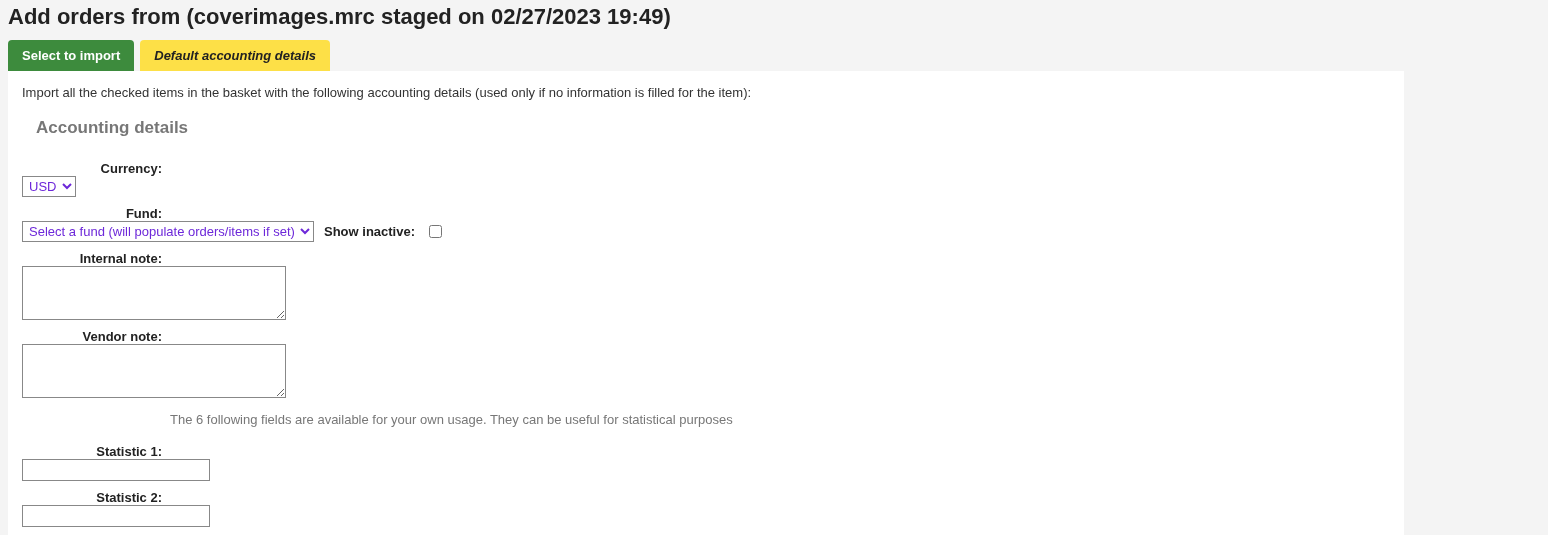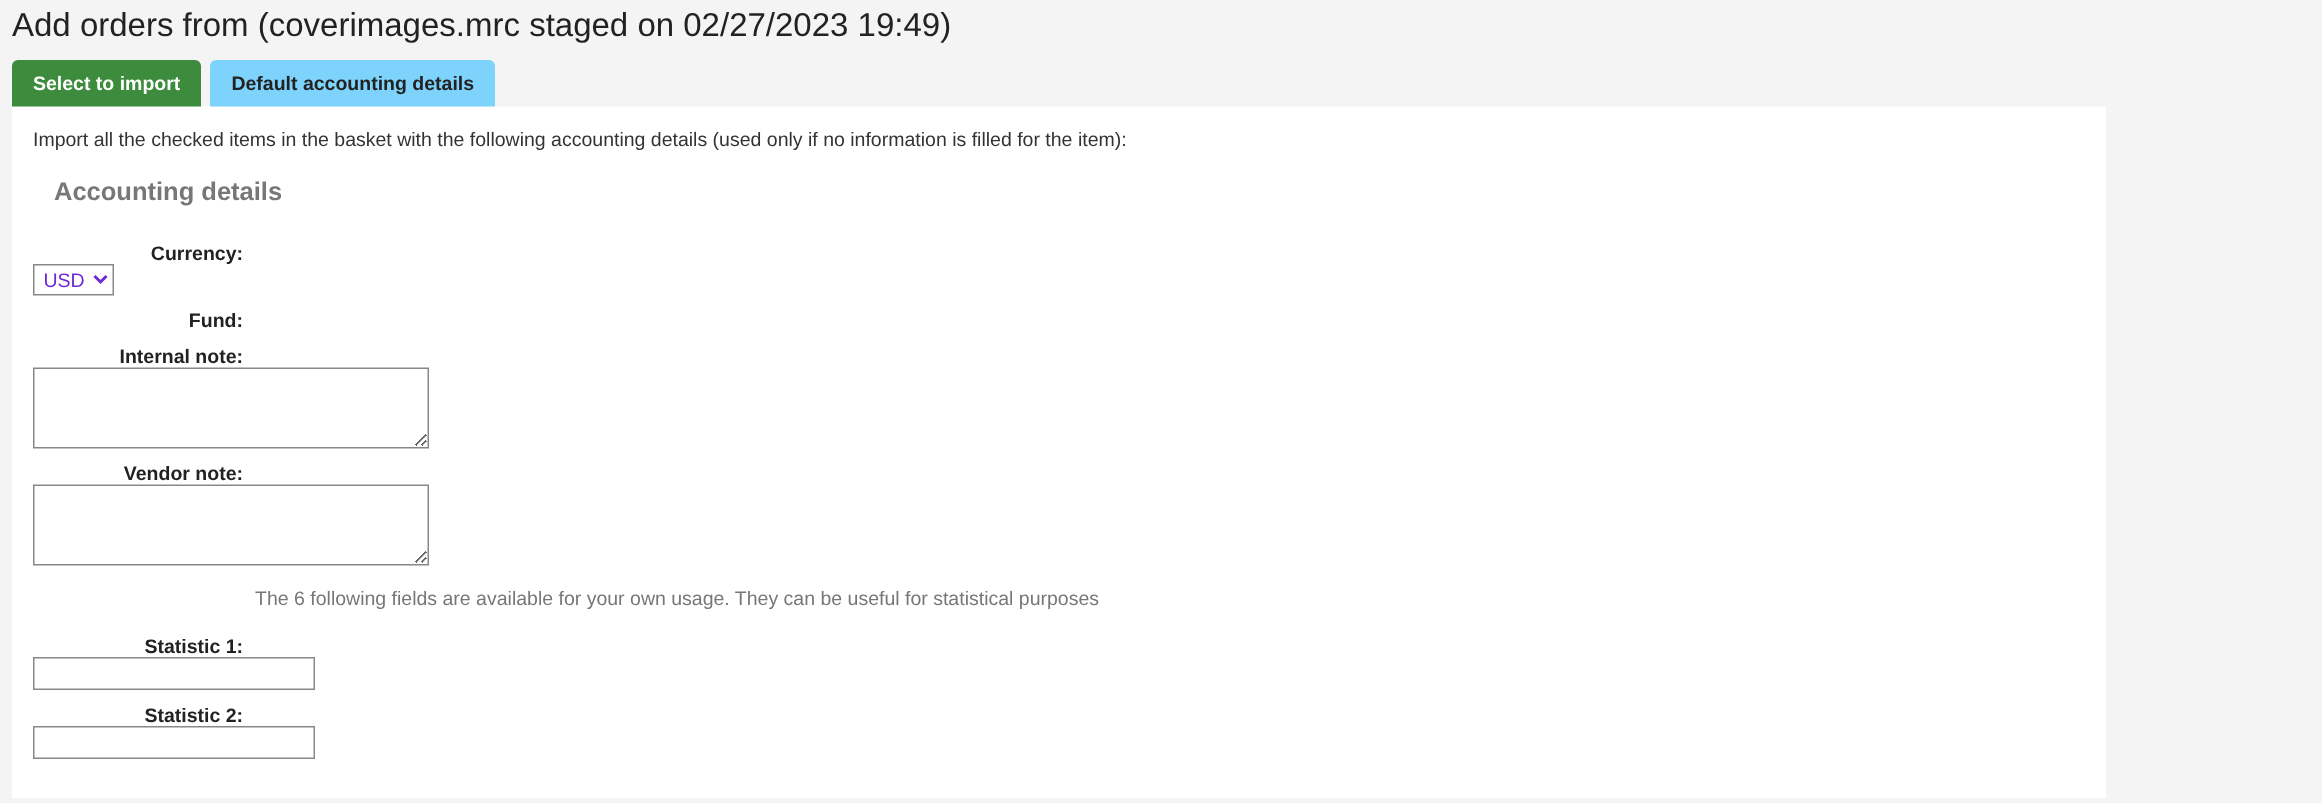--- a/index.html
+++ b/index.html
@@ -9,21 +9,21 @@
     font-size: 13px;
     color: #333;
     background: #f4f4f4;
     width: 1548px;
   }
   .page {
     padding: 0 8px 20px 8px;
   }
   h1.page-title {
     font-size: 22px;
-    font-weight: normal;
+    font-weight: bold;
     margin: 4px 0 10px 0;
     color: #222;
   }
   .tabs {
     display: flex;
     align-items: stretch;
     gap: 6px;
   }
   .tab {
     display: inline-flex;
@@ -33,22 +33,23 @@
     font-weight: bold;
     cursor: pointer;
     border-top-left-radius: 4px;
     border-top-right-radius: 4px;
   }
   .tab.green {
     background: #3d8b3d;
     color: #fff;
   }
   .tab.active {
-    background: #7dd3fc;
-    color: #222;
+    background: #fde047;
+    color: #222;
+    font-style: italic;
   }
   .panel {
     background: #ffffff;
     padding: 14px 14px 20px 14px;
     width: 1396px;
     box-sizing: border-box;
   }
   .intro-text {
     font-size: 13px;
     color: #333;
@@ -161,20 +162,27 @@
       <div class="label">Currency:</div>
       <div class="control">
         <select>
           <option>USD</option>
         </select>
       </div>
     </div>
 
     <div class="form-row">
       <div class="label">Fund:</div>
+      <div class="control">
+        <select>
+          <option>Select a fund (will populate orders/items if set)</option>
+        </select>
+        <span class="inline-label">Show inactive:</span>
+        <input type="checkbox" style="">
+      </div>
     </div>
 
     <div class="form-row">
       <div class="label">Internal note:</div>
       <div class="control">
         <textarea style=""></textarea>
       </div>
     </div>
 
     <div class="form-row">

